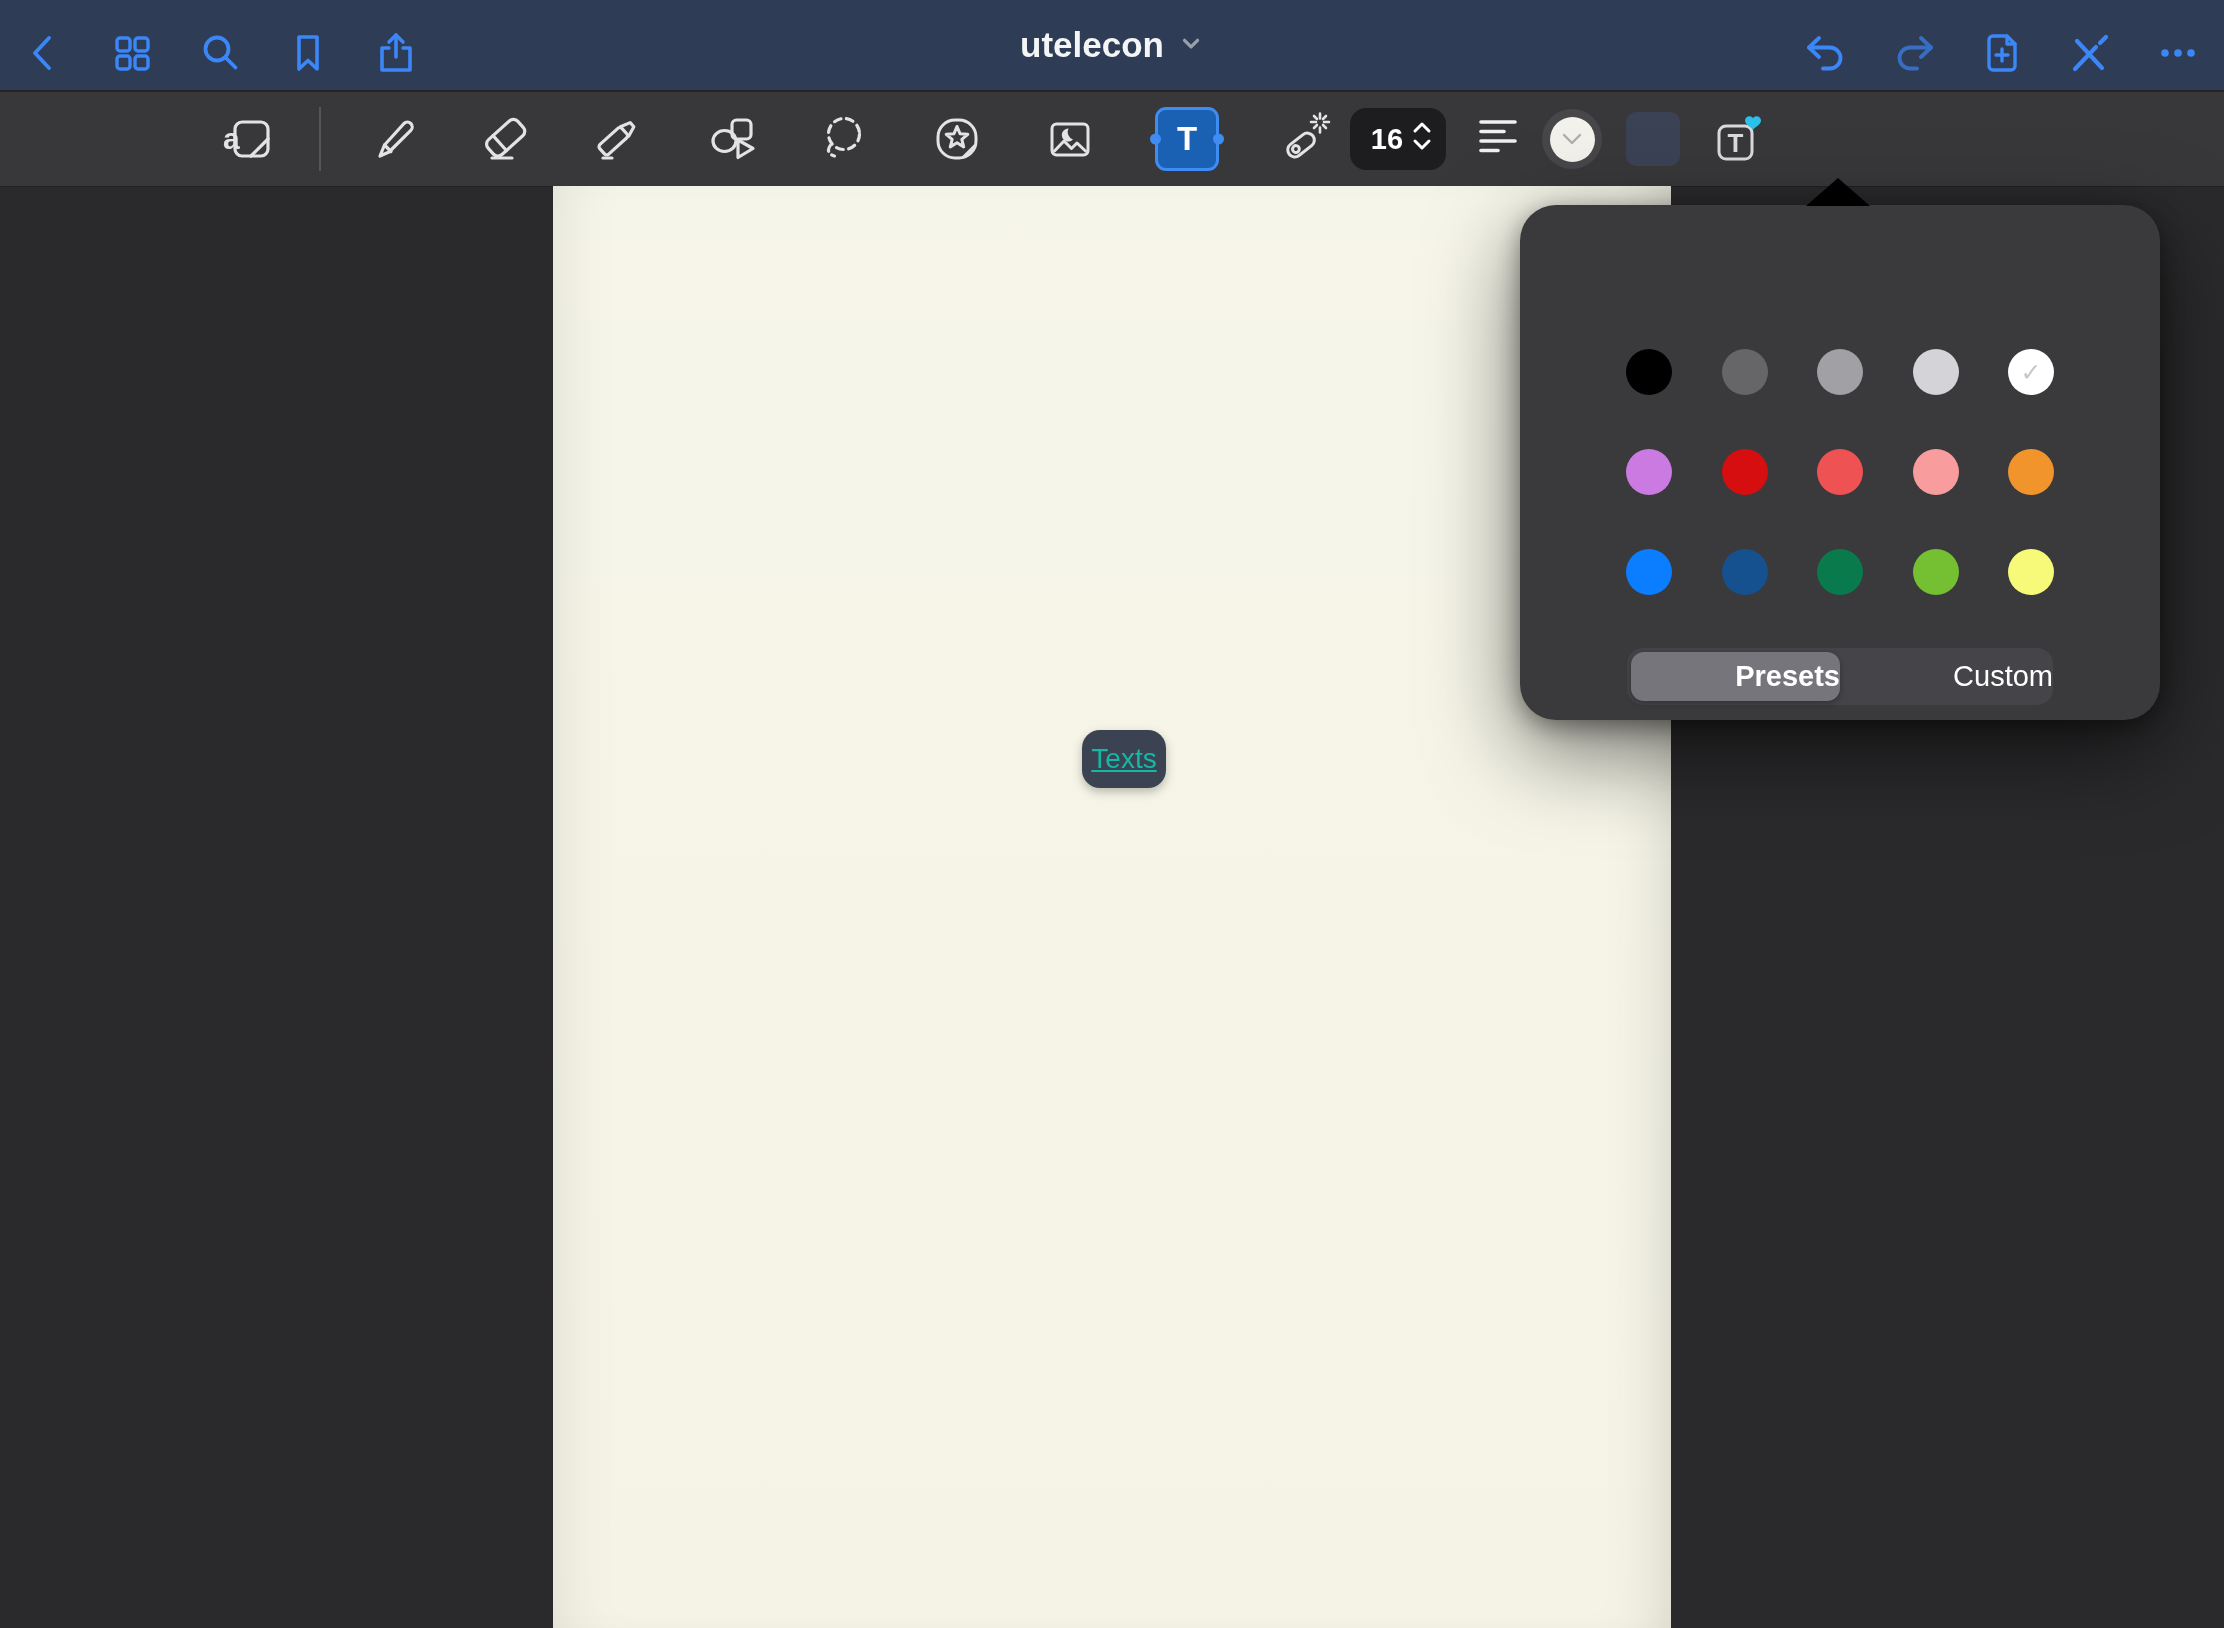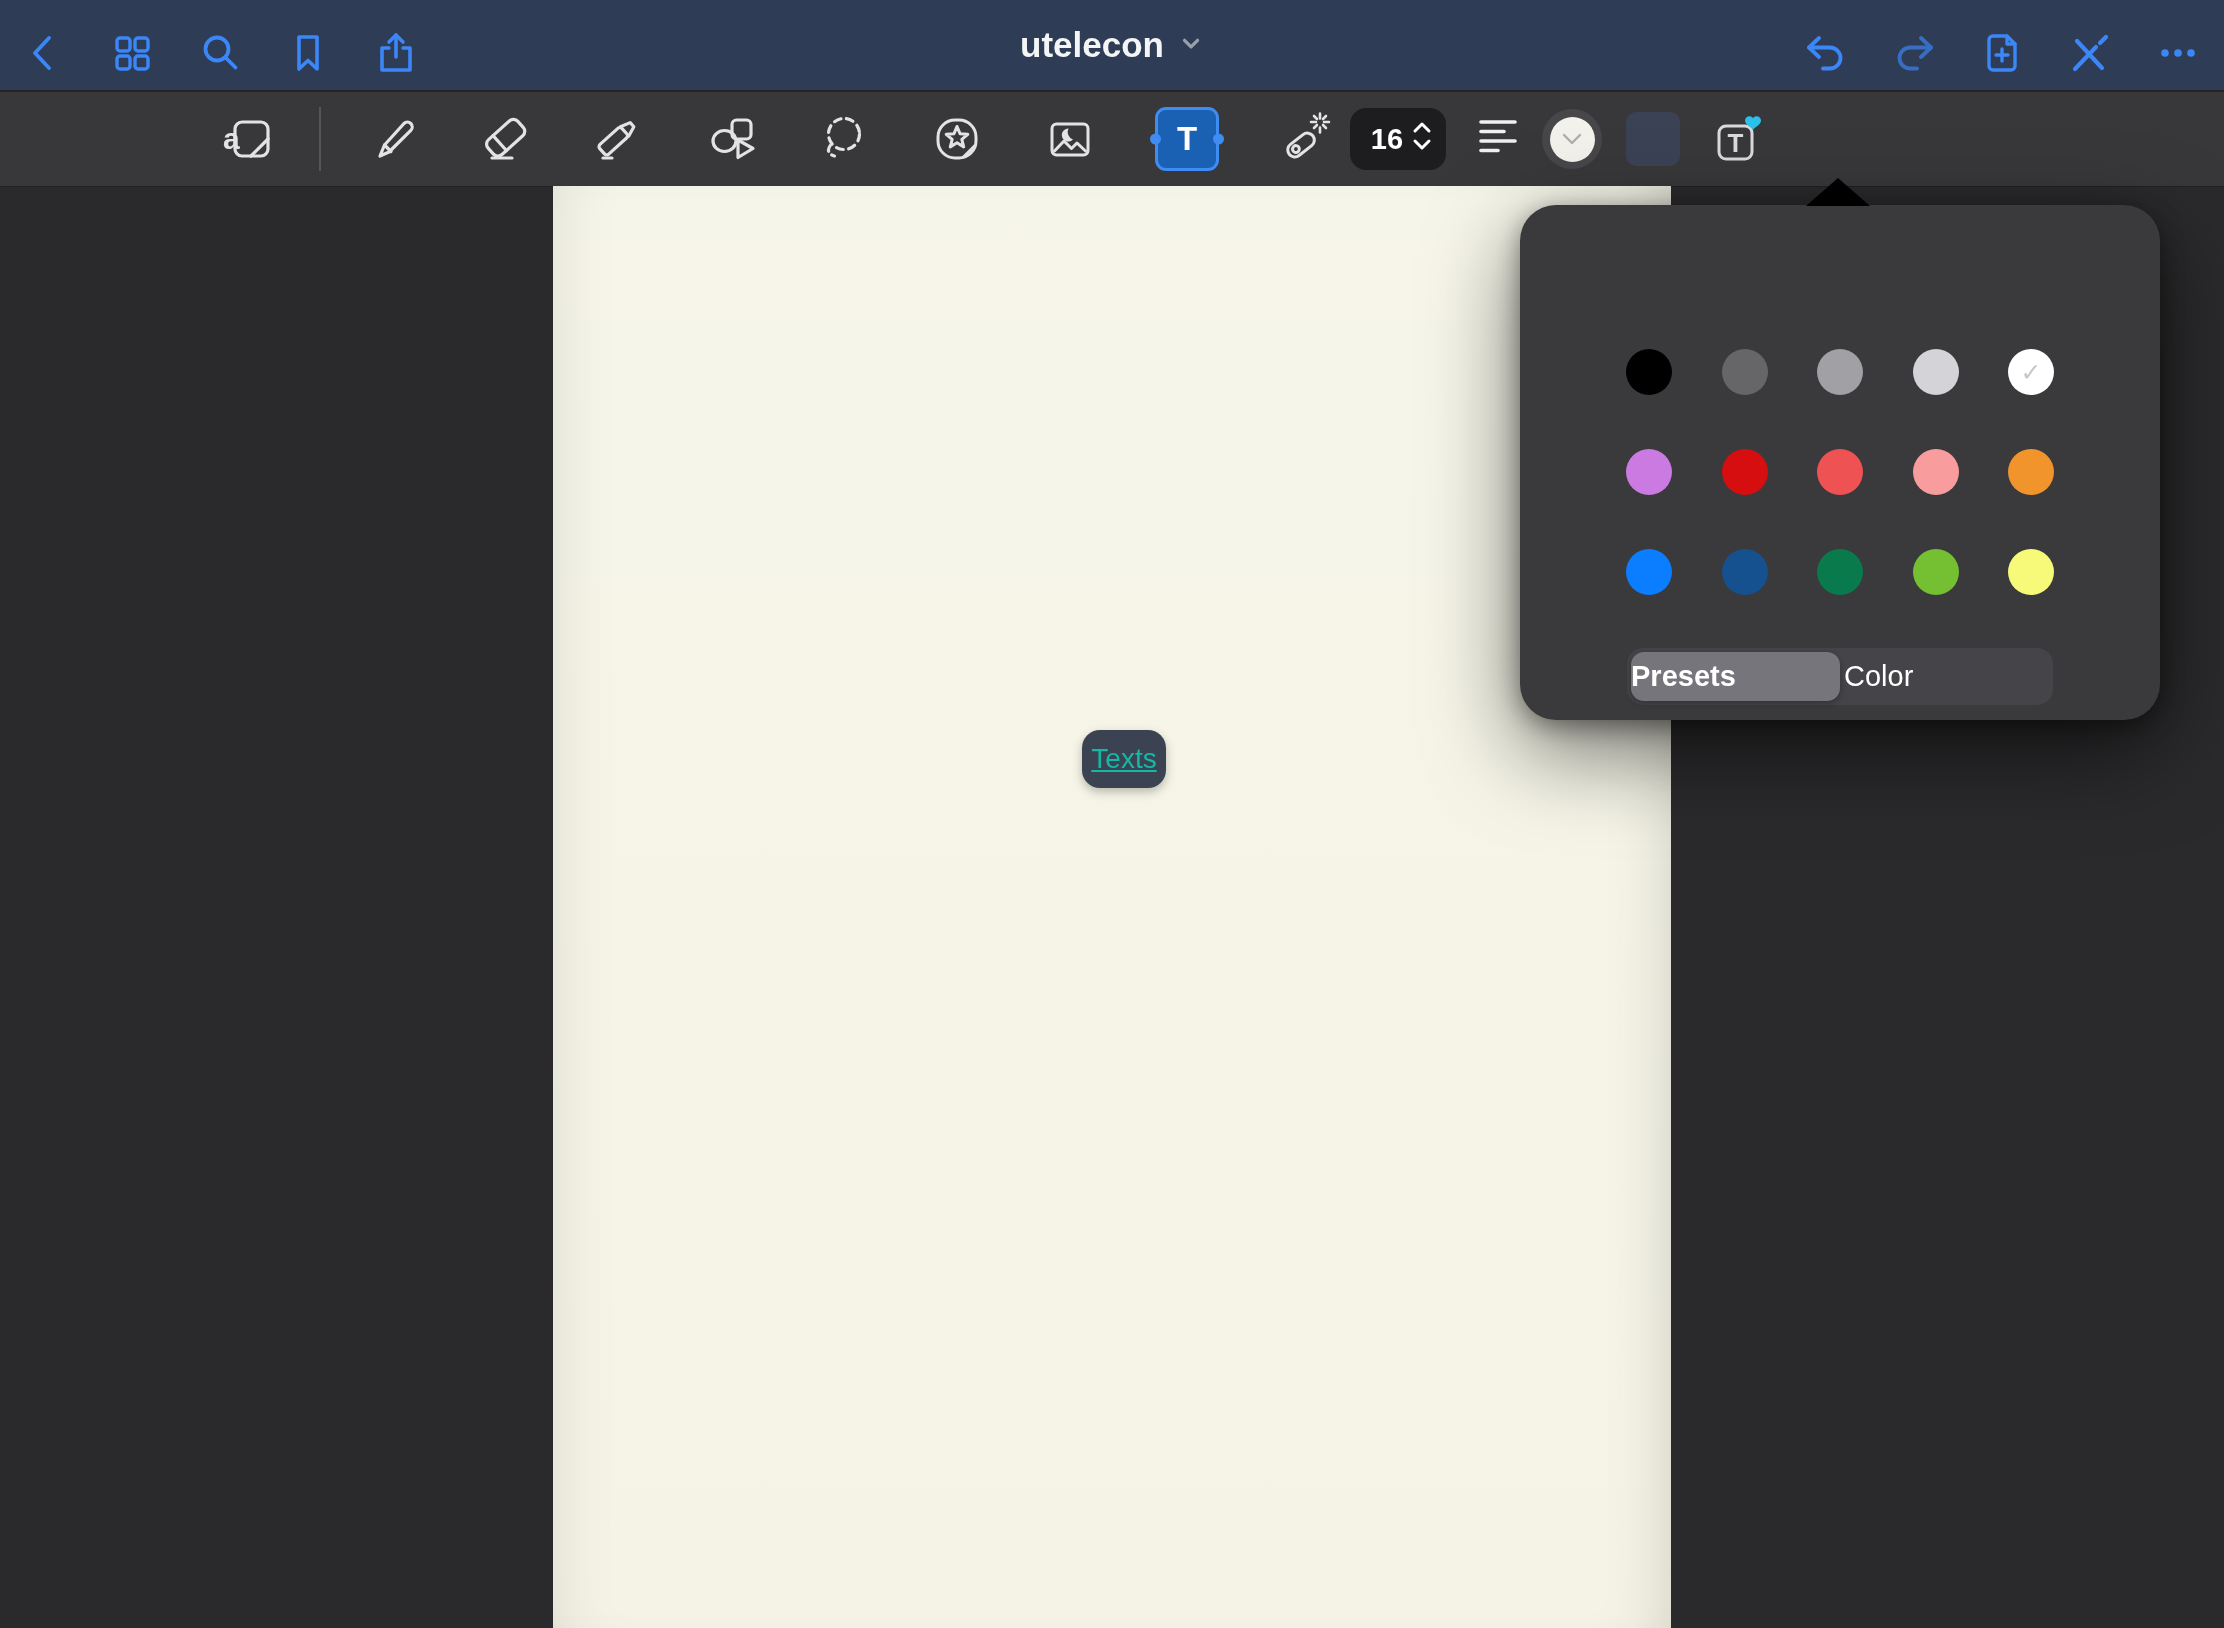--- a/index.html
+++ b/index.html
@@ -96,21 +96,21 @@
   .swatch{
     width:46px;height:46px;border-radius:50%;
     display:flex;align-items:center;justify-content:center;
   }
   .swatch .check{color:#c6c6cb;font-size:25px;font-weight:700;line-height:1;}
   .segmented{
     position:absolute;left:107px;top:443px;width:426px;height:57px;
     background:#454549;border-radius:16px;display:flex;
   }
   .segmented .seg{
-    flex:1;display:flex;align-items:center;justify-content:flex-start;
+    flex:1;display:flex;align-items:center;justify-content:flex-end;
     color:#ffffff;font-size:29px;
   }
   .segmented .seg.selected{
     margin:4px;background:#76757b;border-radius:13px;font-weight:600;
     box-shadow:0 2px 6px rgba(0,0,0,.3);
   }
 </style>
 </head>
 <body>
 
@@ -382,18 +382,18 @@
           <div class="swatch" style="background: rgb(8, 122, 76);"></div>
           <div class="swatch" style="background: rgb(116, 192, 50);"></div>
           <div class="swatch" style="background: rgb(247, 249, 120);"></div>
         </div>
       </div>
     <div class="segmented">
       <div class="seg selected">
         <span>Presets</span>
       </div>
       <div class="seg">
-        <span>Color</span>
+        <span>Custom</span>
       </div>
     </div>
   </div>
 
 </div>
 
 </body></html>

